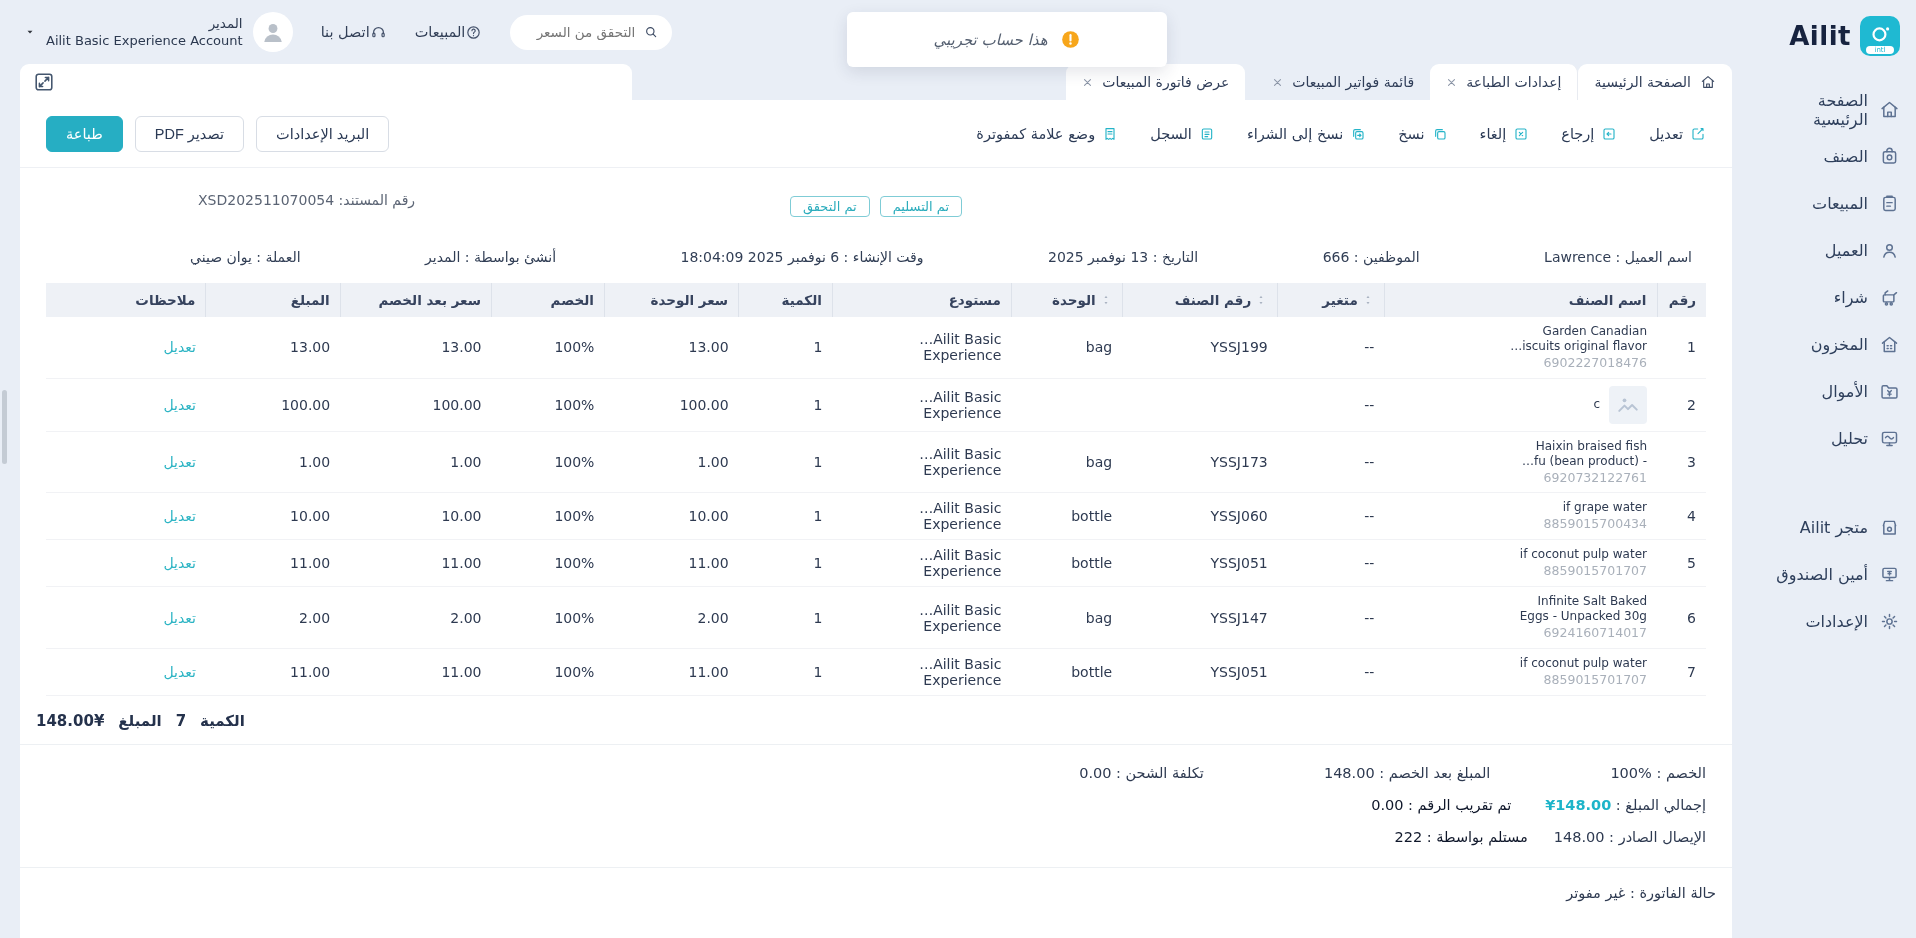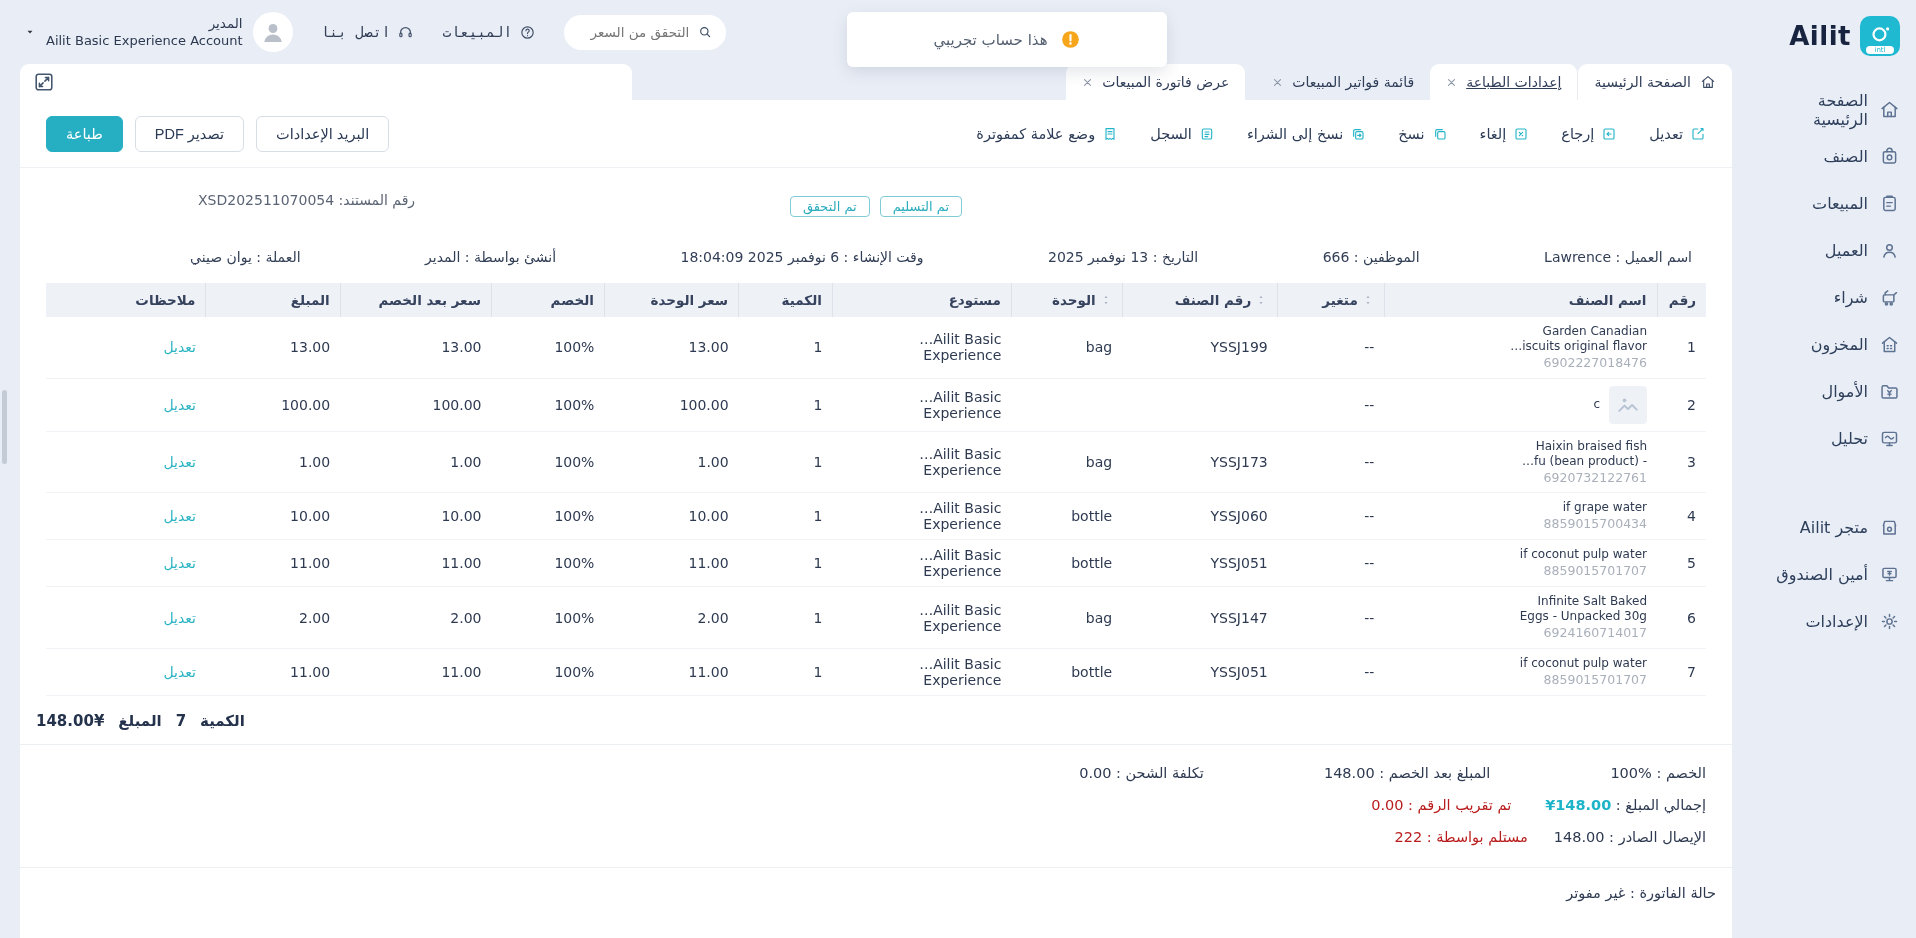--- a/index.html
+++ b/index.html
@@ -24,42 +24,42 @@
   .nav-gap { height:42px; }
 
   
   .topbar { position:fixed; top:0; right:164px; left:0; height:64px; display:flex; align-items:center;
             justify-content:flex-end; gap:28px; padding:0 24px; }
   .search-pill { display:flex; align-items:center; gap:8px; background:#fff; border-radius:18px;
                  height:35px; padding:0 13px; width:162px; }
   .search-pill .sicon { width:16px; height:16px; color:#3c4a63; flex:none; }
   .search-pill input { border:none; outline:none; background:transparent; width:110px;
                        font-family:inherit; font-size:13.5px; color:#3c4a63; }
-  .tb-link { display:flex; align-items:center; gap:7px; font-size:14.5px; color:#323f57; cursor:pointer;font-family:Liberation Mono, monospace; }
+  .tb-link { display:flex; align-items:center; font-size:14.5px; color:#323f57; cursor:pointer; }
   .tb-link .ticon { width:17px; height:17px; color:#45526b; flex:none; }
   .account { display:flex; align-items:center; gap:10px; cursor:pointer; }
   .avatar { width:40px; height:40px; border-radius:50%; background:#fff; color:#b9c0c9; padding:6px; flex:none; }
   .acct-text { text-align:right; line-height:1.35; }
   .acct-role { font-size:13.5px; color:#2c3950; }
   .acct-name { font-size:13px; color:#2c3950; direction:ltr; }
   .caret { width:12px; height:12px; color:#30343c; }
 
   
   .notice { position:absolute; top:12px; left:847px; width:320px; height:55px; background:#fff;
             border-radius:6px; box-shadow:0 5px 16px rgba(30,45,70,.12); display:flex; align-items:center;
-            justify-content:center; gap:12px; font-size:15px; color:#545f70; z-index:60; }
+            justify-content:center; gap:12px; font-size:15px; color:#545f70; z-index:60;font-style:italic; }
   .notice .wicon { width:21px; height:21px; flex:none; }
 
   
   .workspace { position:absolute; top:64px; right:164px; left:0; bottom:0; padding:0 20px; }
   .striprow { display:flex; align-items:flex-end; height:36px; }
   .tabs { display:flex; }
   .tab { display:flex; align-items:center; gap:9px; height:36px; padding:0 16px; font-size:14px;
          color:#2f3d58; background:#fff; border-radius:9px 9px 0 0; cursor:pointer; white-space:nowrap; }
-  .tab:nth-child(2){ border-right:1px solid #e8ebf1;text-decoration:underline; }
+  .tab:nth-child(2){ border-right:1px solid #e8ebf1; }
   .tab.ghost { background:transparent;padding-left:27px; }
   .tab .hicon { width:16px; height:16px; color:#3c4a63; }
   .tab .tab-x { width:11px; height:11px; color:#8a94a6; cursor:pointer; }
   .strip-spacer { flex:1; }
   .card-top { width:612px; height:36px; background:#fff; border-radius:9px 9px 0 0; position:relative; }
   .expand-btn { position:absolute; left:13px; top:7px; width:22px; height:22px; color:#44566e; cursor:pointer; }
 
   
   .card { background:#fff; min-height:840px; }
   .toolbar { display:flex; align-items:center; padding:16px 26px 15px; border-bottom:1px solid #eef0f4; }
@@ -102,21 +102,21 @@
   .note-link { color:#2cb4c4; cursor:pointer; }
 
   
   .totals { display:flex; align-items:center; gap:14px; justify-content:flex-end; padding:16px 16px 14px;
             font-weight:bold; font-size:15px; color:#25324c; border-bottom:1px solid #edf0f3; }
   .summary { padding:20px 26px 8px; display:flex; flex-direction:column; gap:16px; align-items:flex-start;
              font-size:14.5px; color:#2e3a51; }
   .srow { display:flex; align-items:center; }
   .srow1 { gap:120px; } .srow2 { gap:34px; } .srow3 { gap:26px; }
   .pair .lbl::after { content:" : "; }
-  .pair.muted { color:#b91c1c; }
+  .pair.muted { color:#0f172a; }
   .pair .val.teal { color:#1db4c9; font-weight:bold; }
   .status-row { border-top:1px solid #edf0f3; margin-top:14px; padding:17px 16px; font-size:14.5px; }
   .status-row .lbl::after { content:" : "; }
 
   .left-scrollbar { position:fixed; left:2px; top:390px; width:5px; height:74px; background:#c4cbd4; border-radius:3px; }
 </style>
 </head>
 <body>
 
 <nav class="sidebar">

